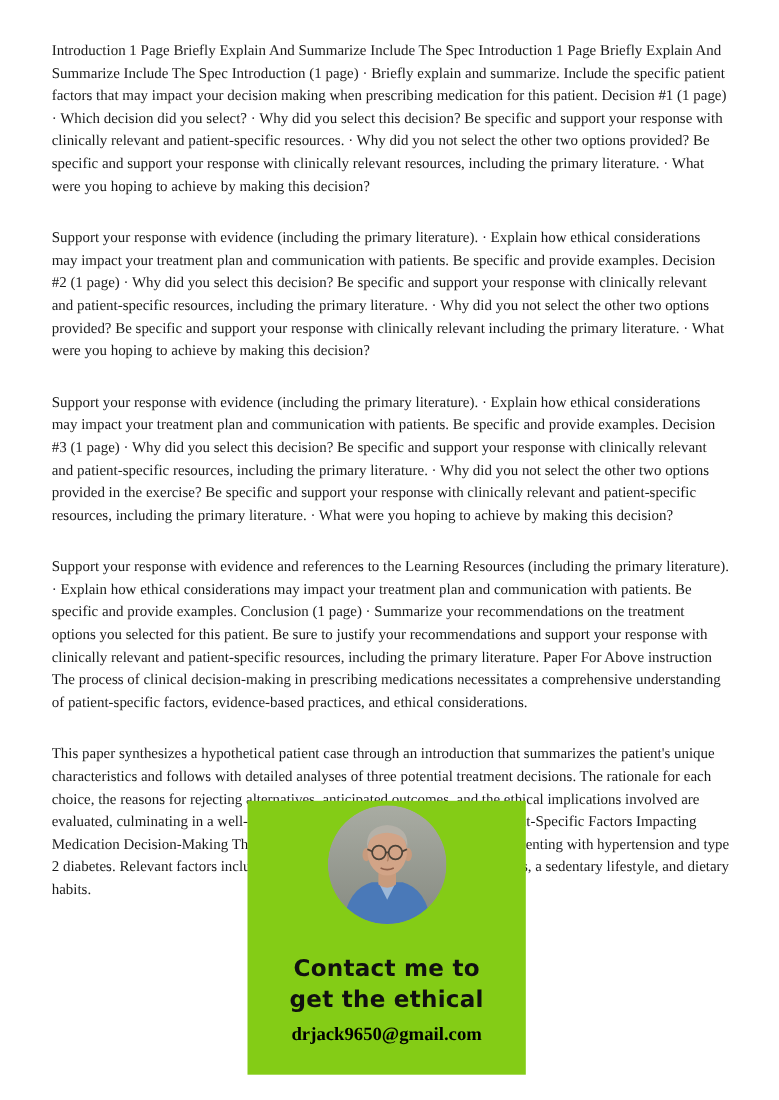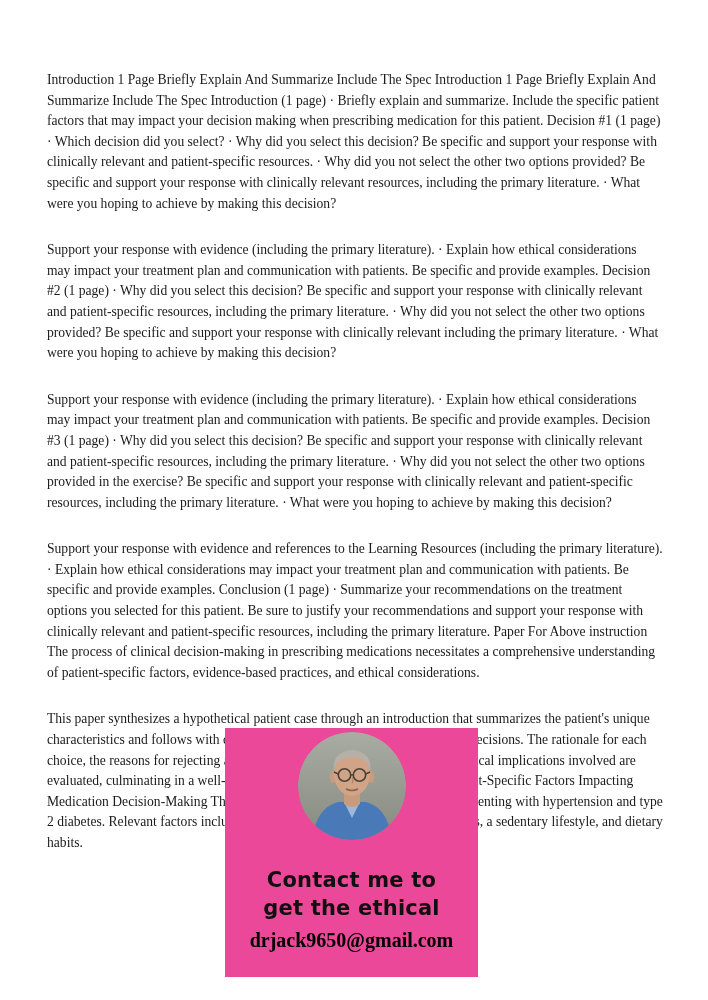--- a/index.html
+++ b/index.html
@@ -12,31 +12,30 @@
   }
   .doc {
     position: absolute;
     left: 47px;
     top: 36px;
     width: 616px;
     font-size: 13.6px;
     line-height: 20.6px;
     color: #1a1a1a;
     text-align: left;
-    margin-top: 34px;
   }
   .doc p { margin: 0 0 26px 0; }
 
   .overlay {
     position: absolute;
     left: 225px;
     top: 728px;
     width: 253px;
     height: 249px;
-    background: #ec4899;
+    background: #84cc16;
     text-align: center;
   }
   .avatar {
     width: 108px;
     height: 108px;
     border-radius: 50%;
     overflow: hidden;
     margin: 4px auto 0 auto;
   }
   .avatar svg { display: block; }
@@ -45,21 +44,21 @@
     font-weight: bold;
     font-size: 21px;
     line-height: 28px;
     color: #101010;
     letter-spacing: 0.2px;
   }
   .contact-line.first { margin-top: 26px; }
   .contact-email {
     font-family: "Liberation Serif", serif;
     font-weight: bold;
-    font-size: 20px;
+    font-size: 17px;
     line-height: 24px;
     margin-top: 6px;
     color: #000000;
   }
 </style>
 </head>
 <body>
 
 <div class="doc">
   <p>Introduction 1 Page Briefly Explain And Summarize Include The Spec Introduction 1 Page Briefly Explain And Summarize Include The Spec Introduction (1 page) · Briefly explain and summarize. Include the specific patient factors that may impact your decision making when prescribing medication for this patient. Decision #1 (1 page) · Which decision did you select? · Why did you select this decision? Be specific and support your response with clinically relevant and patient-specific resources. · Why did you not select the other two options provided? Be specific and support your response with clinically relevant resources, including the primary literature. · What were you hoping to achieve by making this decision?</p>

